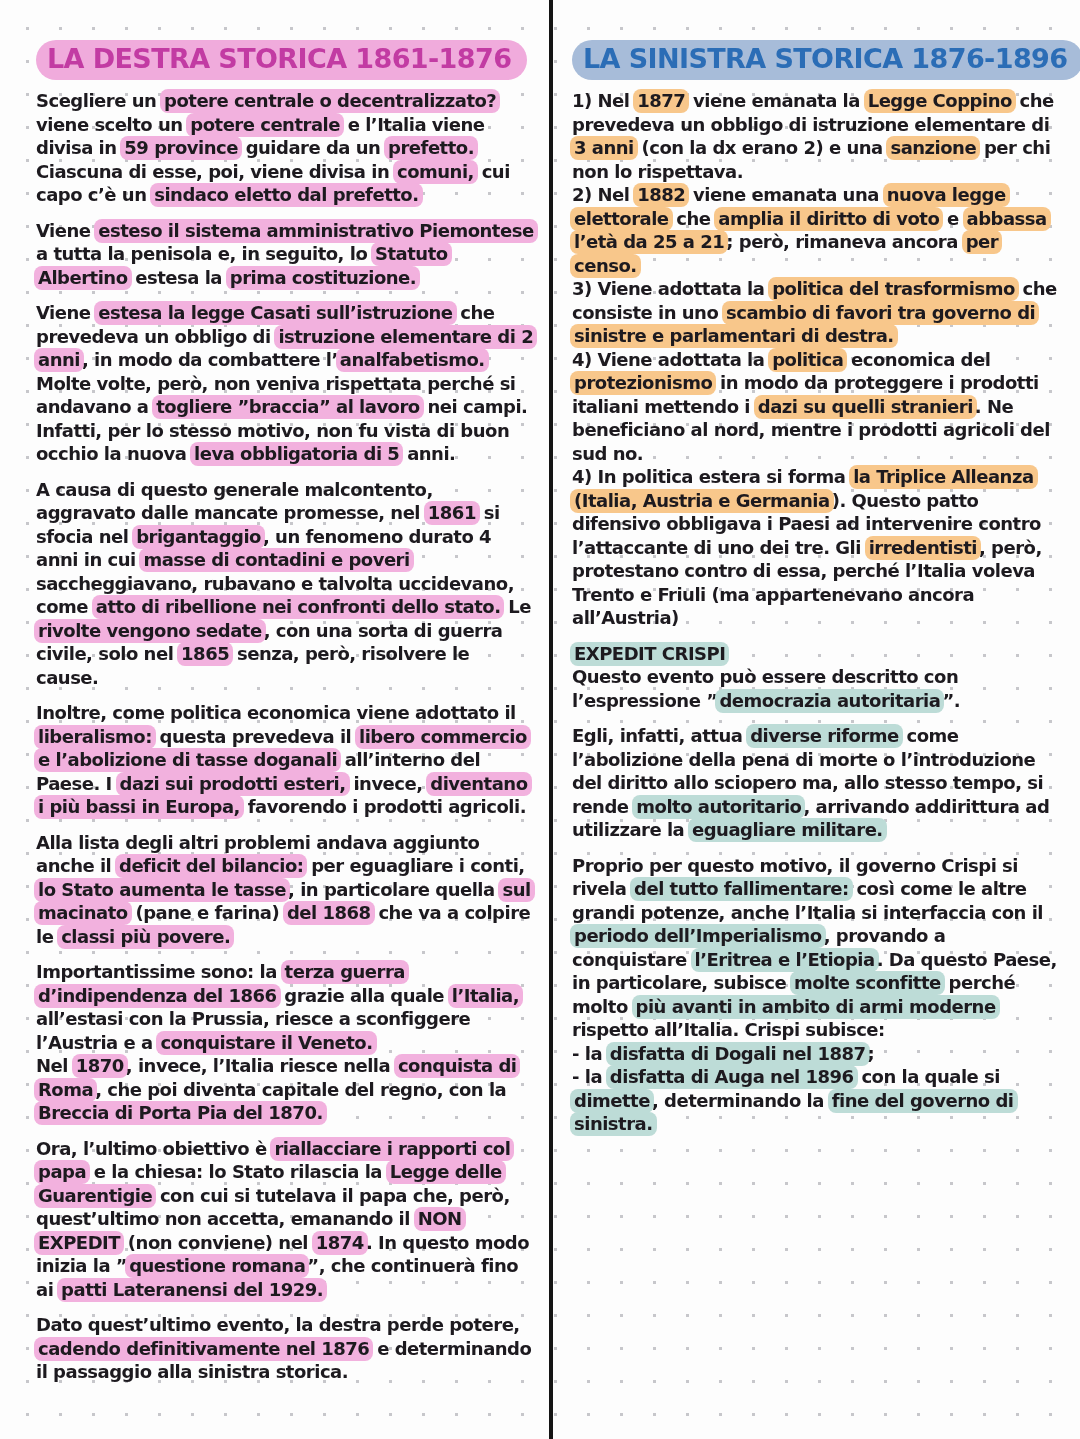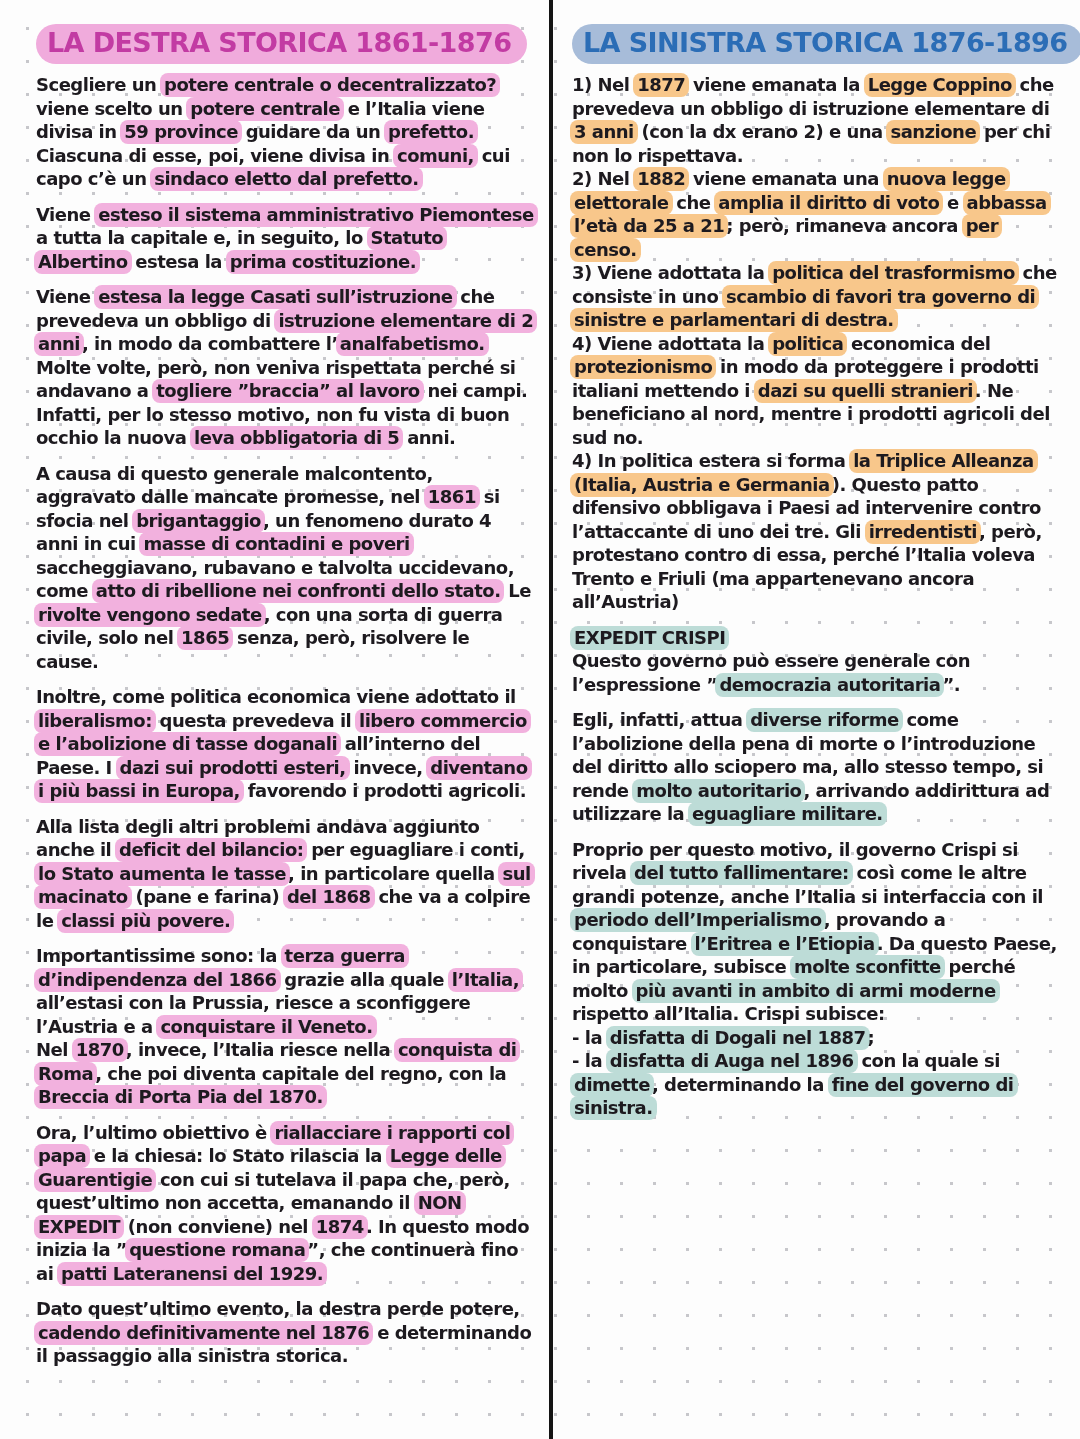--- a/index.html
+++ b/index.html
@@ -9,21 +9,21 @@
   }
   html,body{margin:0;padding:0;}
   body{
     width:1080px;height:1439px;position:relative;overflow:hidden;
     background-color:var(--bg);
     background-image:radial-gradient(var(--dots) 1.6px, transparent 1.8px);
     background-size:33px 33px;background-position:11px 12px;
     font-family:"DejaVu Sans",sans-serif;font-weight:700;color:var(--ink);
   }
   .divider{position:absolute;left:549px;top:0;width:4px;height:1439px;background:var(--divider);}
-  .col{position:absolute;top:24px;}
+  .col{position:absolute;top:40px;}
   .col-left{left:36px;width:501px;}
   .col-right{left:572px;width:493px;}
   .title-pill{
     display:inline-block;font-size:27px;line-height:1.12;letter-spacing:-0.6px;
     padding:4px 16px 6px 11px;border-radius:26px;margin-bottom:9px;white-space:nowrap;
   }
   .col-left .title-pill{background:var(--pillL);color:var(--titleL);}
   .col-right .title-pill{background:var(--pillR);color:var(--titleR);}
   .blocks p{margin:0 0 12px 0;font-size:18px;line-height:23.5px;letter-spacing:-0.5px;}
   .hl{
@@ -37,32 +37,32 @@
 </style>
 </head>
 <body>
 
 <div class="divider"></div>
 
 <div class="col col-left">
   <div class="title-pill">LA DESTRA STORICA 1861-1876</div>
   <div class="blocks">
       <p><span>Scegliere un </span><span class="hl hl-pink">potere centrale o decentralizzato?</span><span> viene scelto un </span><span class="hl hl-pink">potere centrale</span><span> e l’Italia viene divisa in </span><span class="hl hl-pink">59 province</span><span> guidare da un </span><span class="hl hl-pink">prefetto.</span><span> Ciascuna di esse, poi, viene divisa in </span><span class="hl hl-pink">comuni,</span><span> cui capo c’è un </span><span class="hl hl-pink">sindaco eletto dal prefetto.</span></p>
-      <p><span>Viene </span><span class="hl hl-pink">esteso il sistema amministrativo Piemontese</span><span> a tutta la capitale e, in seguito, lo </span><span class="hl hl-pink">Statuto Albertino</span><span> estesa la </span><span class="hl hl-pink">prima costituzione.</span></p>
+      <p><span>Viene </span><span class="hl hl-pink">esteso il sistema amministrativo Piemontese</span><span> a tutta la penisola e, in seguito, lo </span><span class="hl hl-pink">Statuto Albertino</span><span> estesa la </span><span class="hl hl-pink">prima costituzione.</span></p>
       <p><span>Viene </span><span class="hl hl-pink">estesa la legge Casati sull’istruzione</span><span> che prevedeva un obbligo di </span><span class="hl hl-pink">istruzione elementare di 2 anni</span><span>, in modo da combattere l’</span><span class="hl hl-pink">analfabetismo.</span><span> Molte volte, però, non veniva rispettata perché si andavano a </span><span class="hl hl-pink">togliere ”braccia” al lavoro</span><span> nei campi. Infatti, per lo stesso motivo, non fu vista di buon occhio la nuova </span><span class="hl hl-pink">leva obbligatoria di 5</span><span> anni.</span></p>
       <p><span>A causa di questo generale malcontento, aggravato dalle mancate promesse, nel </span><span class="hl hl-pink">1861</span><span> si sfocia nel </span><span class="hl hl-pink">brigantaggio</span><span>, un fenomeno durato 4 anni in cui </span><span class="hl hl-pink">masse di contadini e poveri</span><span> saccheggiavano, rubavano e talvolta uccidevano, come </span><span class="hl hl-pink">atto di ribellione nei confronti dello stato.</span><span> Le </span><span class="hl hl-pink">rivolte vengono sedate</span><span>, con una sorta di guerra civile, solo nel </span><span class="hl hl-pink">1865</span><span> senza, però, risolvere le cause.</span></p>
       <p><span>Inoltre, come politica economica viene adottato il </span><span class="hl hl-pink">liberalismo:</span><span> questa prevedeva il </span><span class="hl hl-pink">libero commercio e l’abolizione di tasse doganali</span><span> all’interno del Paese. I </span><span class="hl hl-pink">dazi sui prodotti esteri,</span><span> invece, </span><span class="hl hl-pink">diventano i più bassi in Europa,</span><span> favorendo i prodotti agricoli.</span></p>
       <p><span>Alla lista degli altri problemi andava aggiunto anche il </span><span class="hl hl-pink">deficit del bilancio:</span><span> per eguagliare i conti, </span><span class="hl hl-pink">lo Stato aumenta le tasse</span><span>, in particolare quella </span><span class="hl hl-pink">sul macinato</span><span> (pane e farina) </span><span class="hl hl-pink">del 1868</span><span> che va a colpire le </span><span class="hl hl-pink">classi più povere.</span></p>
       <p><span>Importantissime sono: la </span><span class="hl hl-pink">terza guerra d’indipendenza del 1866</span><span> grazie alla quale </span><span class="hl hl-pink">l’Italia,</span><span> all’estasi con la Prussia, riesce a sconfiggere l’Austria e a </span><span class="hl hl-pink">conquistare il Veneto.</span><br><span>Nel </span><span class="hl hl-pink">1870</span><span>, invece, l’Italia riesce nella </span><span class="hl hl-pink">conquista di Roma</span><span>, che poi diventa capitale del regno, con la </span><span class="hl hl-pink">Breccia di Porta Pia del 1870.</span></p>
       <p><span>Ora, l’ultimo obiettivo è </span><span class="hl hl-pink">riallacciare i rapporti col papa</span><span> e la chiesa: lo Stato rilascia la </span><span class="hl hl-pink">Legge delle Guarentigie</span><span> con cui si tutelava il papa che, però, quest’ultimo non accetta, emanando il </span><span class="hl hl-pink">NON EXPEDIT</span><span> (non conviene) nel </span><span class="hl hl-pink">1874</span><span>. In questo modo inizia la ”</span><span class="hl hl-pink">questione romana</span><span>”, che continuerà fino ai </span><span class="hl hl-pink">patti Lateranensi del 1929.</span></p>
       <p><span>Dato quest’ultimo evento, la destra perde potere, </span><span class="hl hl-pink">cadendo definitivamente nel 1876</span><span> e determinando il passaggio alla sinistra storica.</span></p>
     </div>
 </div>
 
 <div class="col col-right">
   <div class="title-pill">LA SINISTRA STORICA 1876-1896</div>
   <div class="blocks">
       <p><span>1) Nel </span><span class="hl hl-orange">1877</span><span> viene emanata la </span><span class="hl hl-orange">Legge Coppino</span><span> che prevedeva un obbligo di istruzione elementare di </span><span class="hl hl-orange">3 anni</span><span> (con la dx erano 2) e una </span><span class="hl hl-orange">sanzione</span><span> per chi non lo rispettava.</span><br><span>2) Nel </span><span class="hl hl-orange">1882</span><span> viene emanata una </span><span class="hl hl-orange">nuova legge elettorale</span><span> che </span><span class="hl hl-orange">amplia il diritto di voto</span><span> e </span><span class="hl hl-orange">abbassa l’età da 25 a 21</span><span>; però, rimaneva ancora </span><span class="hl hl-orange">per censo.</span><br><span>3) Viene adottata la </span><span class="hl hl-orange">politica del trasformismo</span><span> che consiste in uno </span><span class="hl hl-orange">scambio di favori tra governo di sinistre e parlamentari di destra.</span><br><span>4) Viene adottata la </span><span class="hl hl-orange">politica</span><span> economica del </span><span class="hl hl-orange">protezionismo</span><span> in modo da proteggere i prodotti italiani mettendo i </span><span class="hl hl-orange">dazi su quelli stranieri</span><span>. Ne beneficiano al nord, mentre i prodotti agricoli del sud no.</span><br><span>4) In politica estera si forma </span><span class="hl hl-orange">la Triplice Alleanza (Italia, Austria e Germania</span><span>). Questo patto difensivo obbligava i Paesi ad intervenire contro l’attaccante di uno dei tre. Gli </span><span class="hl hl-orange">irredentisti</span><span>, però, protestano contro di essa, perché l’Italia voleva Trento e Friuli (ma appartenevano ancora all’Austria)</span></p>
-      <p><span class="hl hl-teal">EXPEDIT CRISPI</span><br><span>Questo governo può essere generale con l’espressione ”</span><span class="hl hl-teal">democrazia autoritaria</span><span>”.</span></p>
+      <p><span class="hl hl-teal">EXPEDIT CRISPI</span><br><span>Questo evento può essere descritto con l’espressione ”</span><span class="hl hl-teal">democrazia autoritaria</span><span>”.</span></p>
       <p><span>Egli, infatti, attua </span><span class="hl hl-teal">diverse riforme</span><span> come l’abolizione della pena di morte o l’introduzione del diritto allo sciopero ma, allo stesso tempo, si rende </span><span class="hl hl-teal">molto autoritario</span><span>, arrivando addirittura ad utilizzare la </span><span class="hl hl-teal">eguagliare militare.</span></p>
       <p><span>Proprio per questo motivo, il governo Crispi si rivela </span><span class="hl hl-teal">del tutto fallimentare:</span><span> così come le altre grandi potenze, anche l’Italia si interfaccia con il </span><span class="hl hl-teal">periodo dell’Imperialismo</span><span>, provando a conquistare </span><span class="hl hl-teal">l’Eritrea e l’Etiopia</span><span>. Da questo Paese, in particolare, subisce </span><span class="hl hl-teal">molte sconfitte</span><span> perché molto </span><span class="hl hl-teal">più avanti in ambito di armi moderne</span><span> rispetto all’Italia. Crispi subisce:</span><br><span>- la </span><span class="hl hl-teal">disfatta di Dogali nel 1887</span><span>;</span><br><span>- la </span><span class="hl hl-teal">disfatta di Auga nel 1896</span><span> con la quale si </span><span class="hl hl-teal">dimette</span><span>, determinando la </span><span class="hl hl-teal">fine del governo di sinistra.</span></p>
     </div>
 </div>
 
 </body></html>

